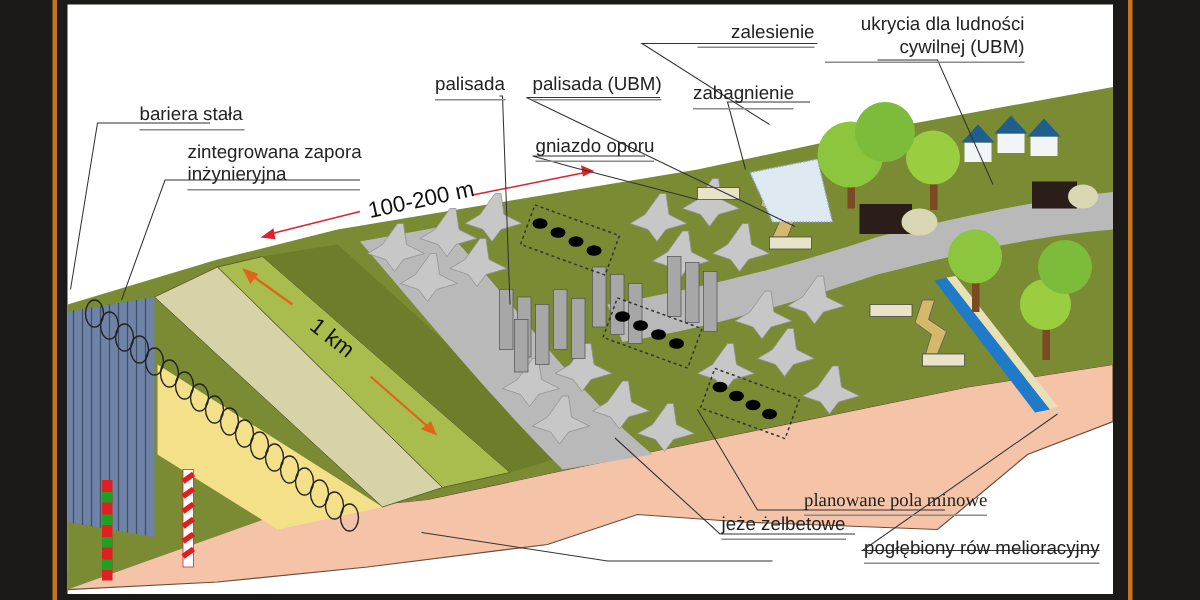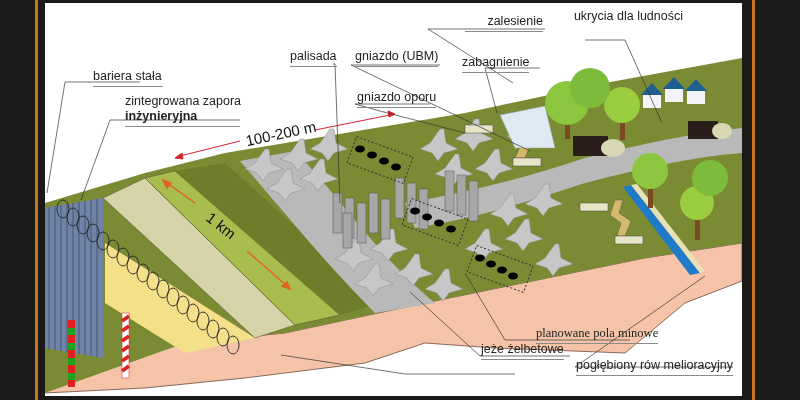--- a/index.html
+++ b/index.html
@@ -210,27 +210,28 @@
       <polyline points="540,37 580,37 617,120"></polyline>
       <polyline points="470,371 360,371 236,352"></polyline>
       <polyline points="525,353 435,353 365,289"></polyline>
       <polyline points="585,337 460,337 420,270"></polyline>
       <polyline points="688,364 530,364 660,273"></polyline>
     </g>
   </svg>
 
   <div class="lbl ul" style="left:23px; top:66px; width:70px;margin-left:25px;">bariera stała</div>
   <div class="lbl" style="left:80px; top:91px;">zintegrowana zapora</div>
-  <div class="lbl ul" style="left:80px; top:106px; width:115px;font-weight:bold;">inżynieryjna</div>
+  <div class="lbl ul" style="left:80px; top:106px; width:115px;">inżynieryjna</div>
   <div class="lbl ul" style="left:245px; top:46px;">palisada</div>
-  <div class="lbl ul" style="left:310px; top:46px;">gniazdo (UBM)</div>
+  <div class="lbl ul" style="left:310px; top:46px;">palisada (UBM)</div>
   <div class="lbl ul" style="left:312px; top:87px;text-align:right;">gniazdo oporu</div>
   <div class="lbl ul" style="left:417px; top:52px;">zabagnienie</div>
   <div class="lbl ul" style="left:420px; top:11px; width:78px; text-align:right;">zalesienie</div>
   <div class="lbl right" style="left:522px; top:6px; width:116px;">ukrycia dla ludności</div>
+  <div class="lbl right ul" style="left:505px; top:21px; width:133px;">cywilnej (UBM)</div>
 
   <div class="lbl ul" style="left:491px; top:323px;font-family:Liberation Serif, serif;">planowane pola minowe</div>
   <div class="lbl ul" style="left:436px; top:339px;">jeże żelbetowe</div>
   <div class="lbl ul" style="left:531px; top:355px;">pogłębiony rów melioracyjny</div>
 
   <div class="dim" style="left:200px; top:122px; transform:rotate(-12deg);">100-200 m</div>
   <div class="dim" style="left:160px; top:214px; transform:rotate(38deg);">1 km</div>
 </div>
 
 </body></html>

